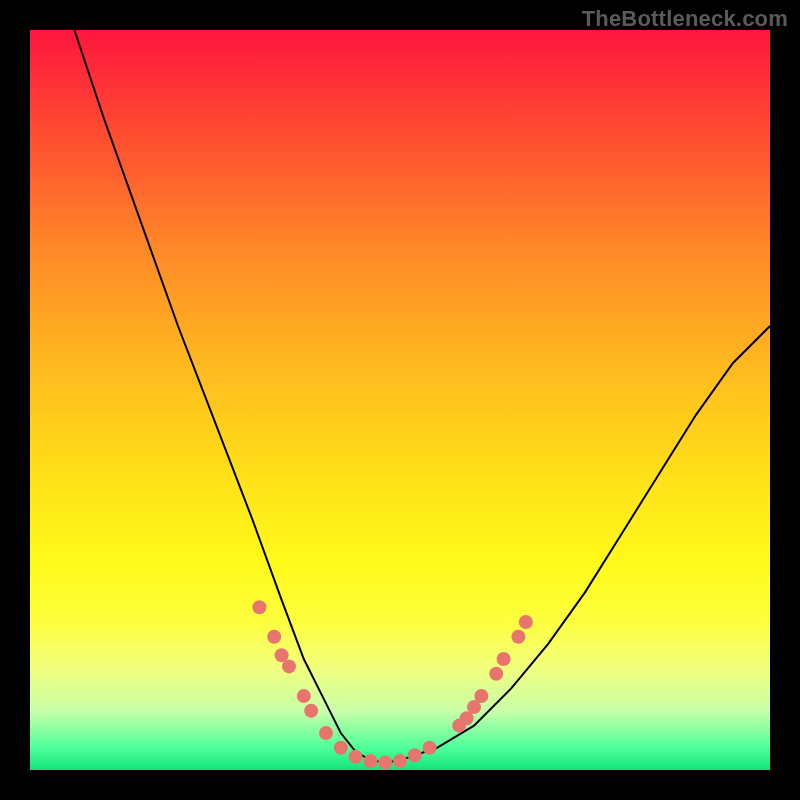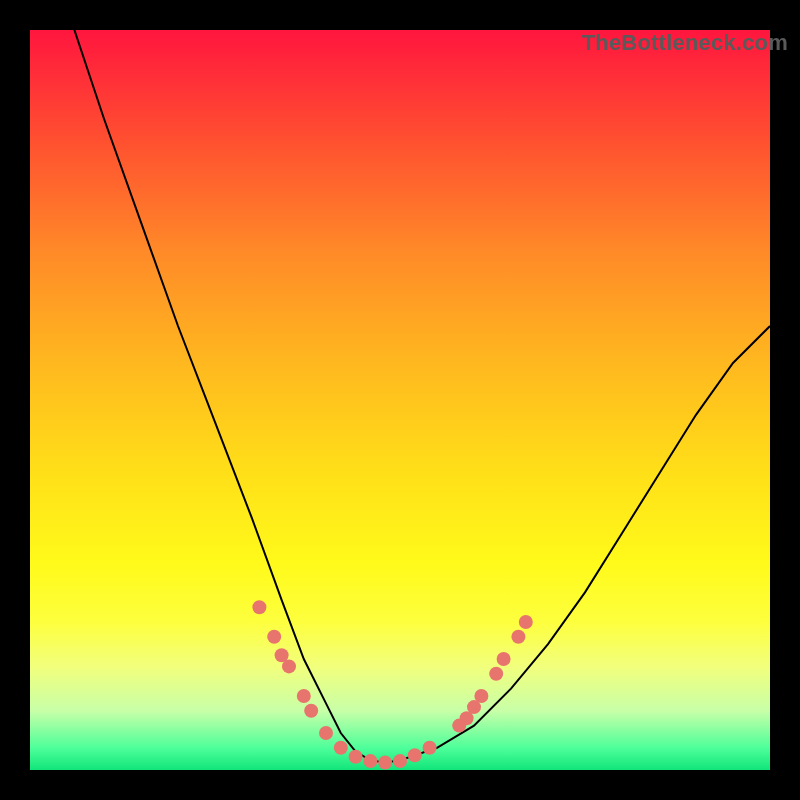--- a/index.html
+++ b/index.html
@@ -33,21 +33,20 @@
   }
   .watermark {
     position: absolute;
     top: 6px;
     right: 12px;
     color: #5a5a5a;
     font-size: 22px;
     font-weight: 600;
     letter-spacing: 0.2px;
     user-select: none;
-    margin-top: 24px;
   }
   svg.curve {
     position: absolute;
     left: 0;
     top: 0;
     width: 740px;
     height: 740px;
     pointer-events: none;
   }
 </style>

